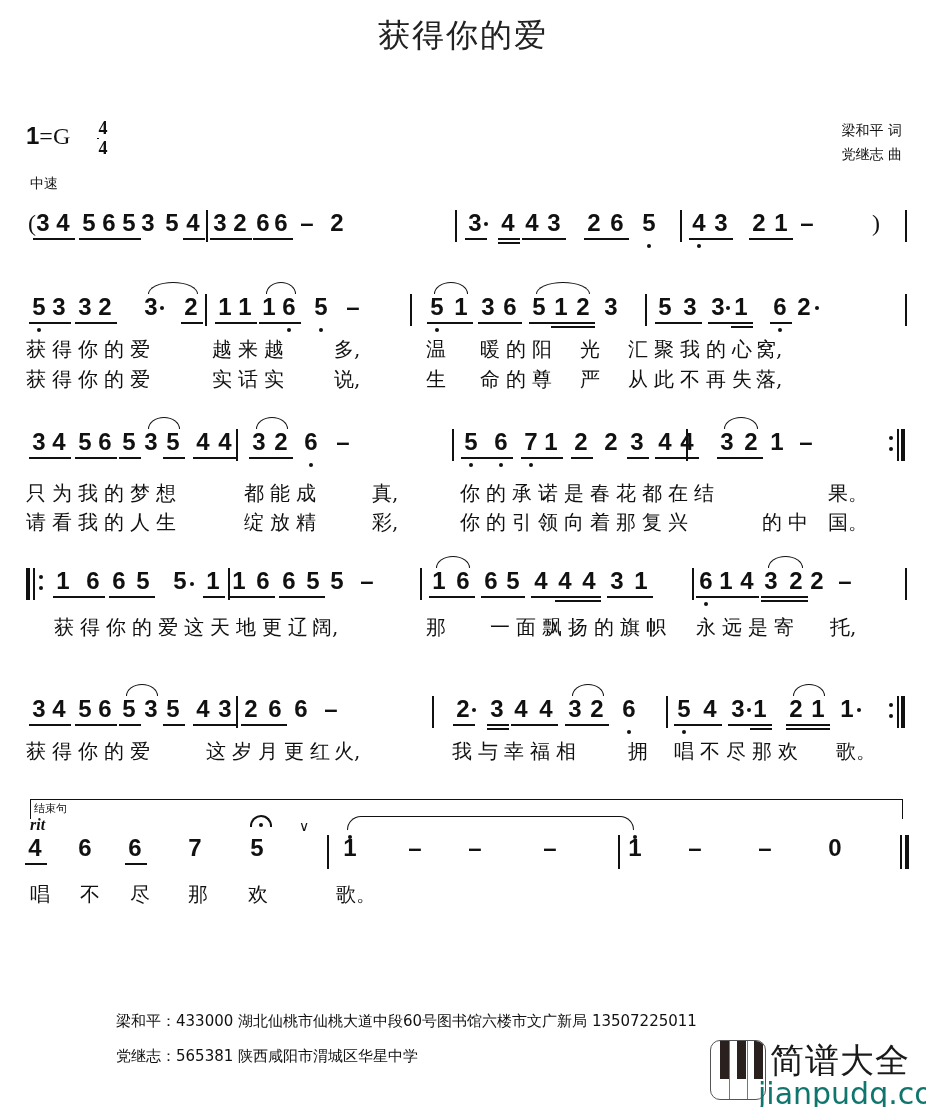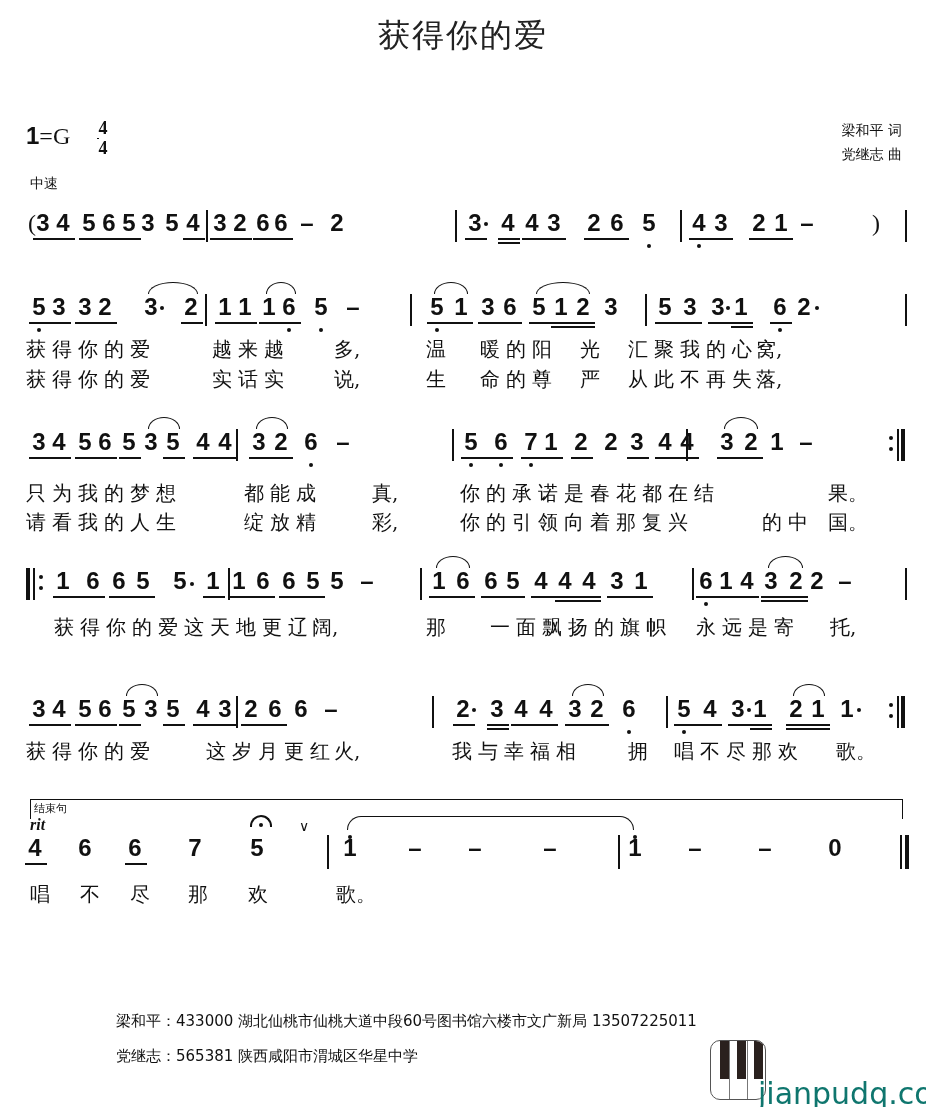--- a/index.html
+++ b/index.html
@@ -499,14 +499,15 @@
 <div class="footer" style="top:1047px">党继志：565381  陕西咸阳市渭城区华星中学</div>
 
 <div class="logo">
   <div class="logo-keys">
     <div class="wk" style="left:18px"></div>
     <div class="wk" style="left:36px"></div>
     <div class="bk" style="left:9px"></div>
     <div class="bk" style="left:26px"></div>
     <div class="bk" style="left:43px"></div>
   </div>
+  <div class="logo-cn">简谱大全</div>
   <div class="logo-en">jianpudq.com</div>
 </div>
 
 </body></html>

